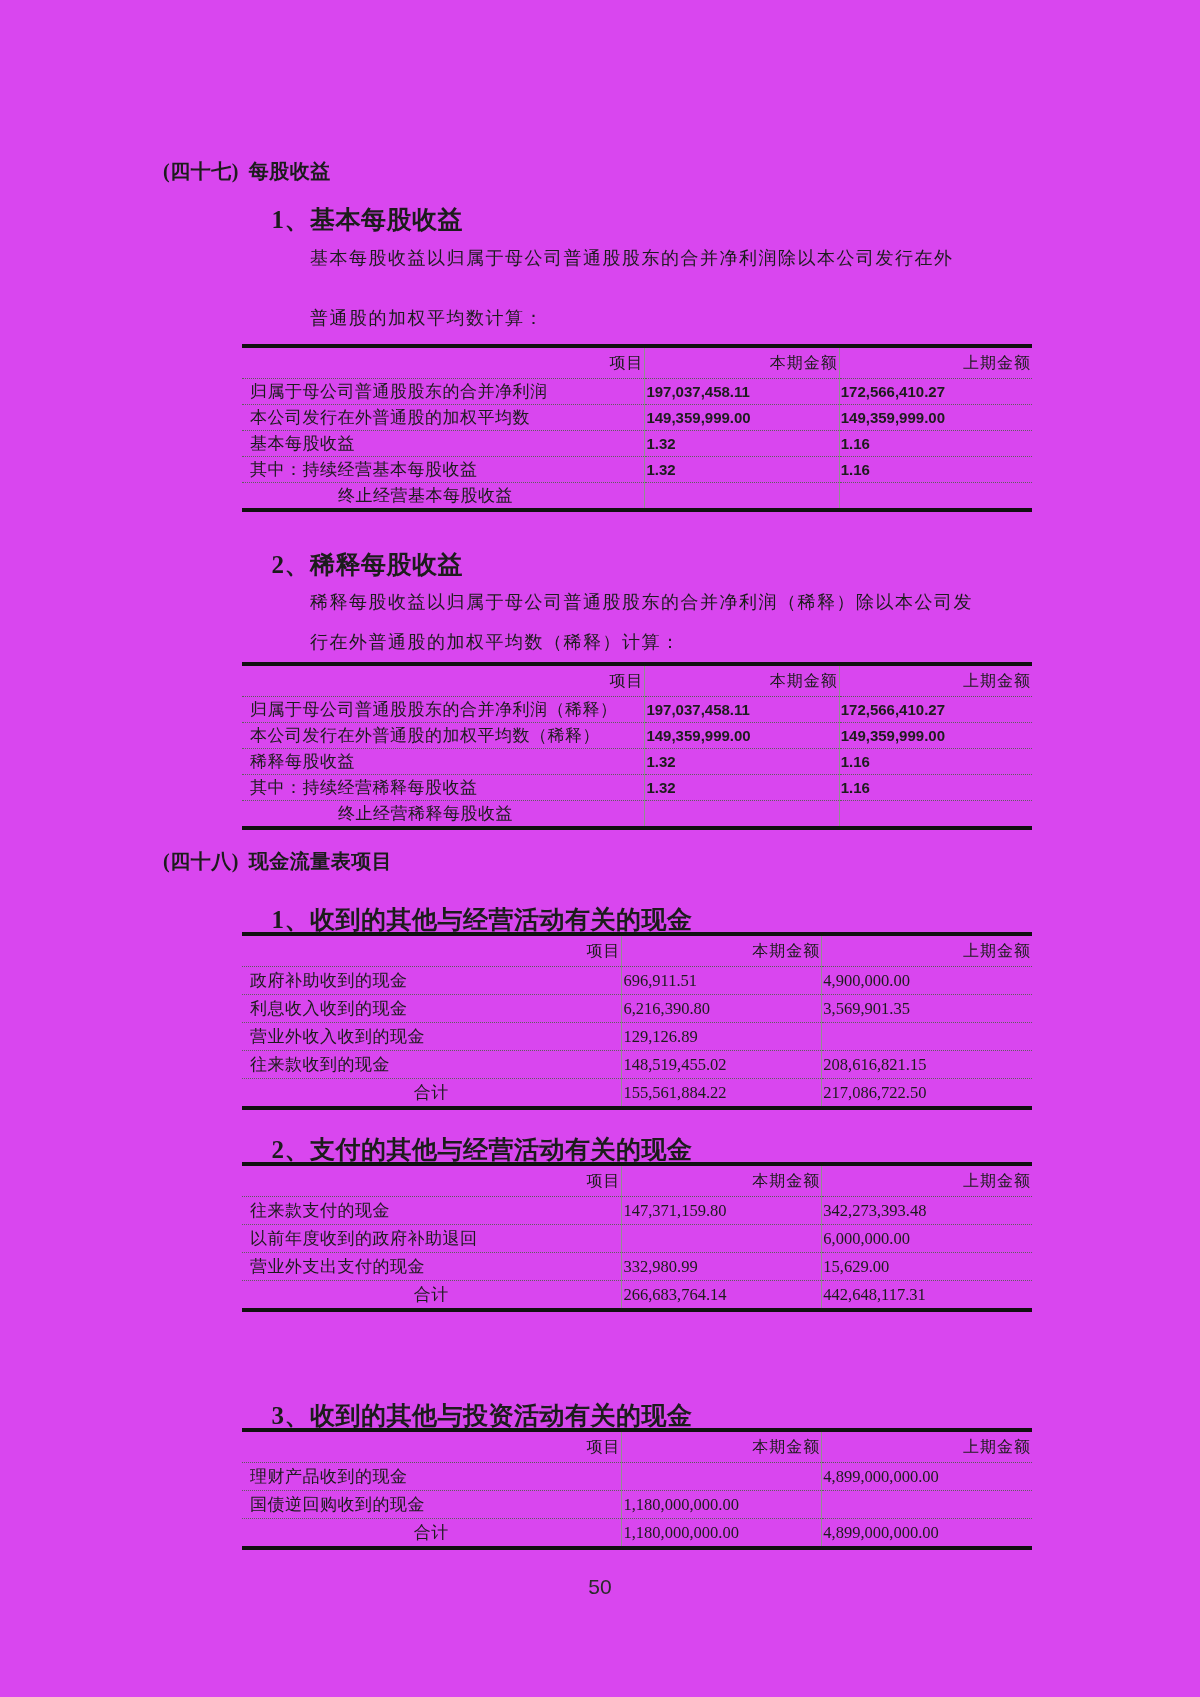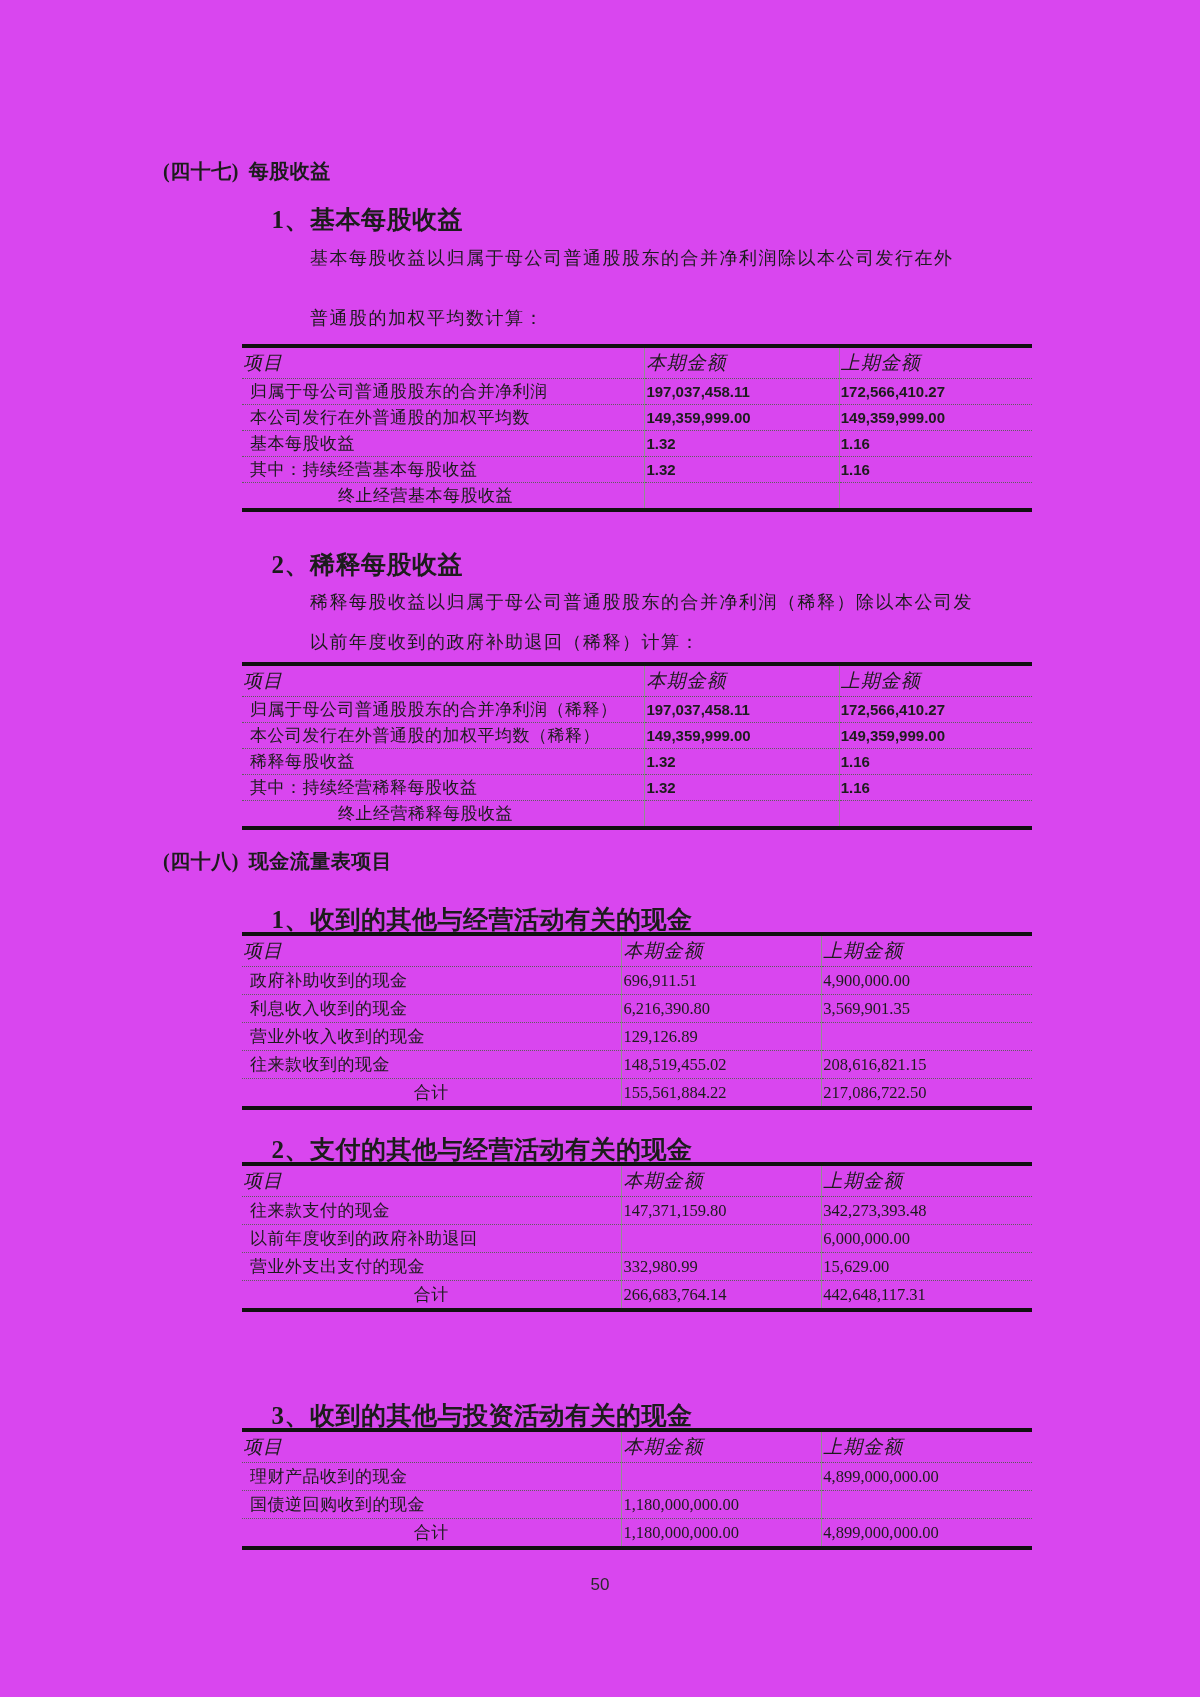--- a/index.html
+++ b/index.html
@@ -29,26 +29,25 @@
   }
   .t-eps col:nth-child(1){width:51.0%;}
   .t-eps col:nth-child(2){width:24.6%;}
   .t-eps col:nth-child(3){width:24.4%;}
   .t-cash col:nth-child(1){width:48.1%;}
   .t-cash col:nth-child(2){width:25.3%;}
   .t-cash col:nth-child(3){width:26.6%;}
 
   th{
     font-weight:normal;
-    font-size:19px;
-    text-align:left;
+    font-size:16px;
+    text-align:right;
     height:28px;
     border-bottom:1px dotted #5a5a5a;
     letter-spacing:1px;
-    font-style:italic;
   }
   td{font-size:17px;letter-spacing:0.5px;}
   .t-eps td{height:23px;}
   .t-cash td{height:25px;}
   th + th, td + td{border-left:1px solid #8f8f8f;}
   tbody tr + tr td{border-top:1px dotted #5f5f5f;}
 
   td.item{text-align:left;padding-left:8px;}
   td.item.indent{padding-left:96px;}
   td.item.total{text-align:center;padding-left:0;}
@@ -61,21 +60,21 @@
   }
   .t-cash td.num{
     font-family:"Liberation Serif","DejaVu Serif",serif;
     font-size:16.5px;
     letter-spacing:0;
   }
   .footer{
     width:1200px;
     text-align:center;
     font-family:"Liberation Sans","DejaVu Sans",sans-serif;
-    font-size:17px;
+    font-size:21px;
     color:#2a2a2a;
   }
 </style>
 </head>
 <body>
 
 <div class="page">
 
   <div class="abs h-sec" style="left:163px;top:158px;">
     <span class="sec-num">(四十七)</span><span>每股收益</span>
@@ -128,21 +127,21 @@
           <td class="num"></td>
         </tr>
       </tbody>
     </table>
 
   <div class="abs h-sub" style="left:250px;top:548px;">
     <span class="sub-num">2、</span><span>稀释每股收益</span>
   </div>
 
   <div class="abs para" style="left:310px;top:590px;">稀释每股收益以归属于母公司普通股股东的合并净利润（稀释）除以本公司发</div>
-  <div class="abs para" style="left:310px;top:630px;">以前年度收到的政府补助退回（稀释）计算：</div>
+  <div class="abs para" style="left:310px;top:630px;">行在外普通股的加权平均数（稀释）计算：</div>
 
   <table class="abs t-eps" style="left:242px;top:662px;">
     <colgroup>
         <col>
         <col>
         <col>
       </colgroup>
   <thead>
         <tr>
           <th>项目</th>

